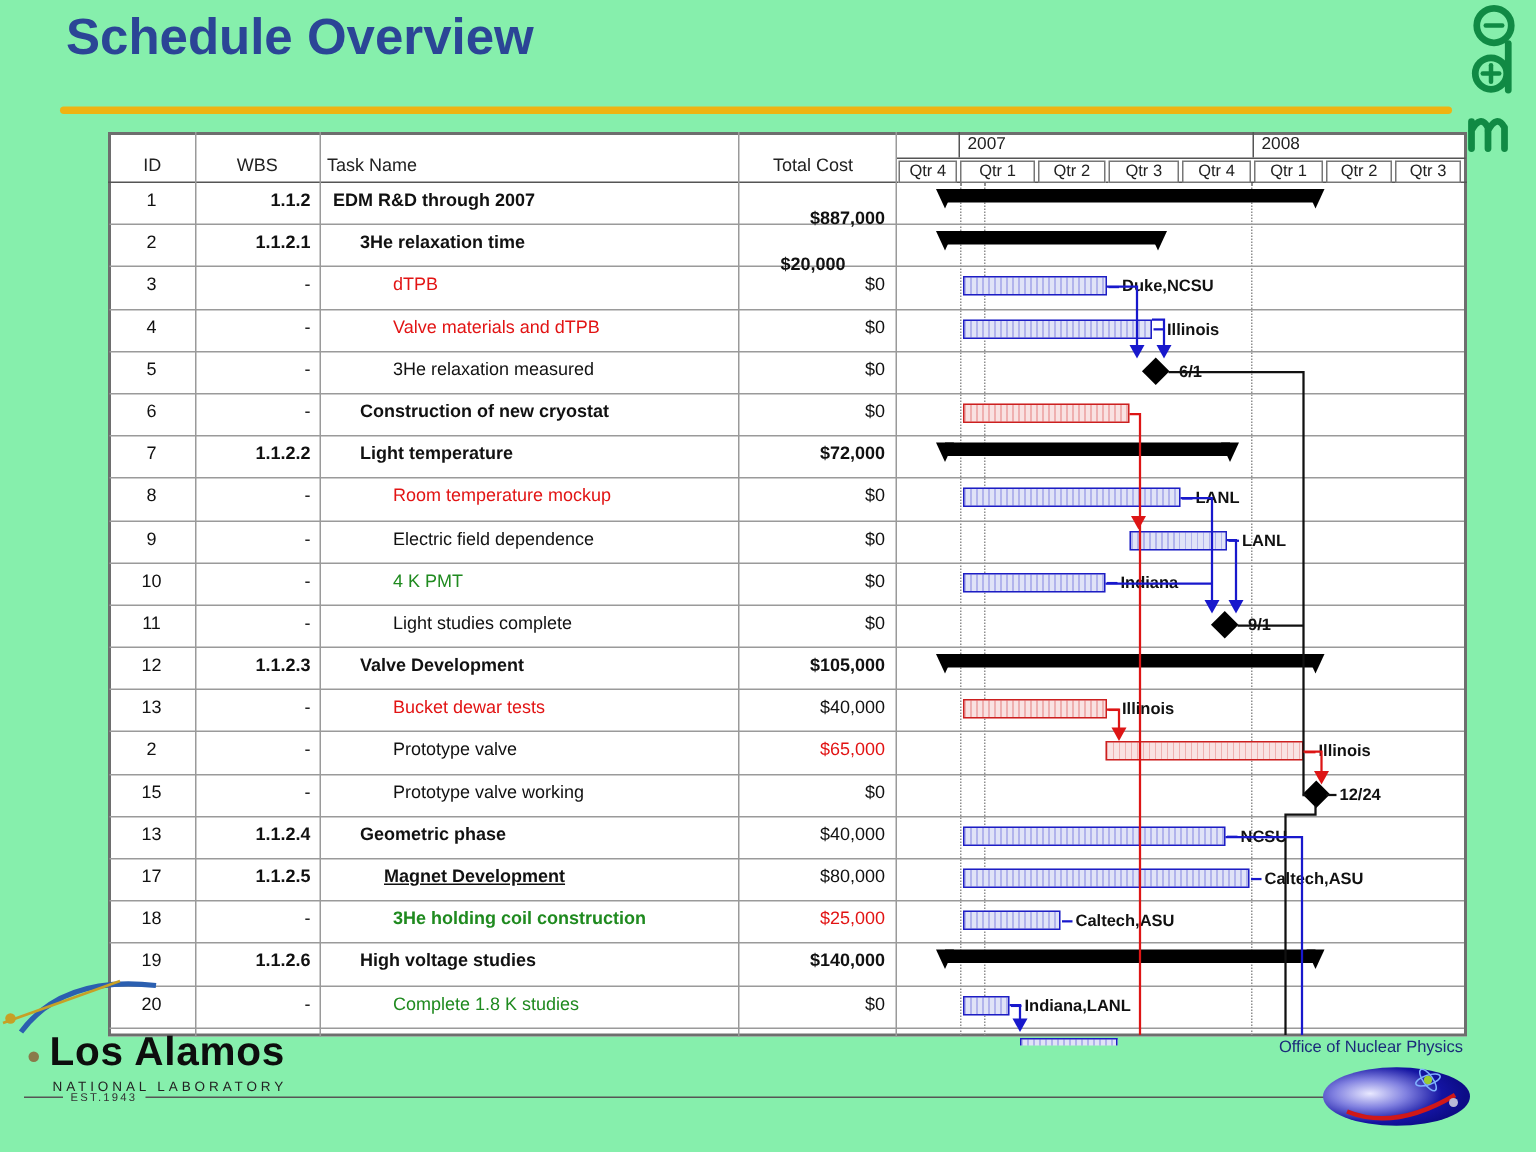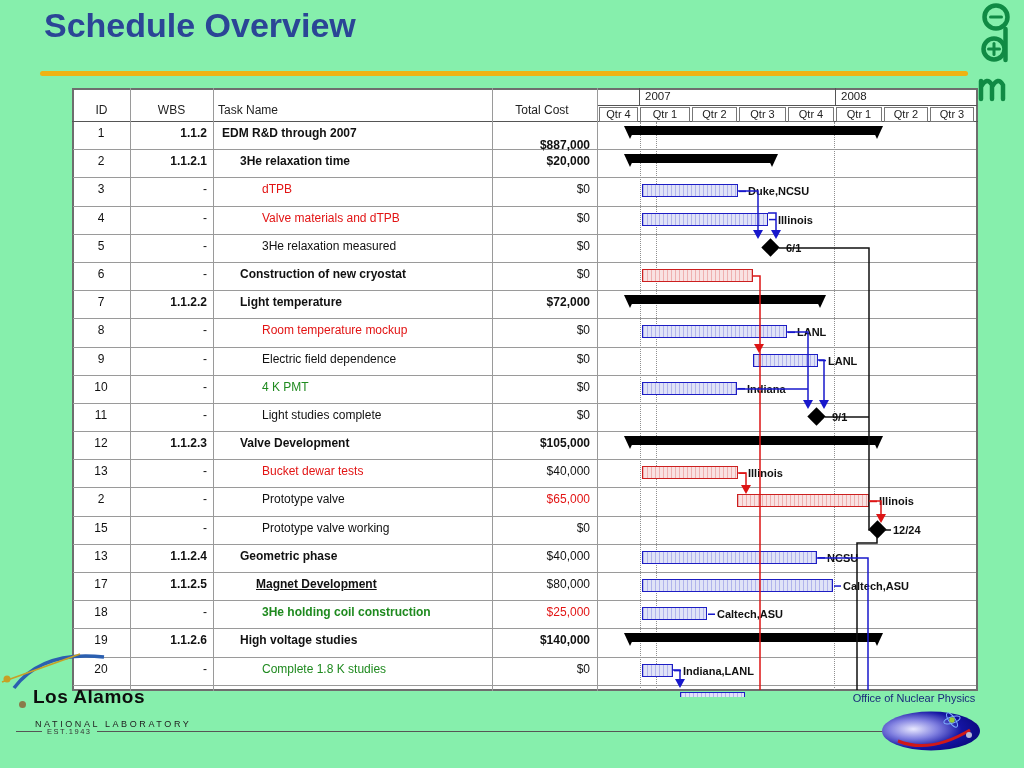--- a/index.html
+++ b/index.html
@@ -24,21 +24,21 @@
   .pennant{width:0;height:0;border-left:6px solid transparent;border-right:6px solid transparent;border-top:13px solid #000;}
   .milestone{width:13px;height:13px;background:#000;transform:rotate(45deg);}
   .taskbar{box-sizing:border-box;height:13px;}
   .taskbar.blue{border:1.4px solid #1d1dc4;background:#e0e3f7;
      background-image:repeating-linear-gradient(90deg,rgba(70,70,210,.30) 0 1px,transparent 1px 4px);}
   .taskbar.red{border:1.4px solid #cc1f1f;background:#f9e2e2;
      background-image:repeating-linear-gradient(90deg,rgba(215,60,60,.30) 0 1px,transparent 1px 4px);}
   .taskbar.partial{border-bottom:none;height:5px;}
   svg.overlay{left:0;top:0;pointer-events:none;}
   
-  .lanl-name{left:33px;top:686px;font-size:19px;font-weight:bold;color:#0d0d0d;letter-spacing:.5px;white-space:nowrap;}
+  .lanl-name{left:33px;top:686px;font-size:27px;font-weight:bold;color:#0d0d0d;letter-spacing:.5px;white-space:nowrap;}
   .lanl-dot{left:19px;top:701px;width:7px;height:7px;border-radius:50%;background:#8a7a4a;}
   .lanl-sub{left:35px;top:719px;font-size:9px;letter-spacing:2.6px;color:#222;white-space:nowrap;}
   .est-row{left:16px;top:727px;width:872px;display:flex;align-items:center;gap:5px;}
   .est-row .seg{height:1px;background:#555;}
   .est-row .seg.short{width:26px;}
   .est-row .seg.long{flex:1;}
   .est-text{font-size:7.5px;letter-spacing:1.5px;color:#333;white-space:nowrap;}
   .onp-text{left:846px;top:692px;width:136px;text-align:center;font-size:11px;color:#1a2a7a;white-space:nowrap;}
   .slide-ref{left:0;top:752px;width:1014px;text-align:right;font-size:12.5px;color:#111;white-space:pre;}
   .name-red{color:#e21414;}
@@ -96,21 +96,21 @@
       <div class="abs cell bold" style="left: 133px; top: 124px; width: 74px; text-align: right;">1.1.2</div>
       <div class="abs cell bold" style="left: 222px; top: 124px; width: 268px;">EDM R&amp;D through 2007</div>
       <div class="abs cell bold" style="left: 494px; top: 124px; width: 96px; text-align: right; margin-top: 12px;">$887,000</div>
       <div class="abs summary-rect" style="left: 630px; top: 126px; width: 247px; height: 9px;"></div>
       <div class="abs pennant" style="left: 624px; top: 126px;"></div>
       <div class="abs pennant" style="left: 871px; top: 126px;"></div>
       <div class="abs hline" style="left: 73px; top: 177.38px; width: 903px;"></div>
       <div class="abs cell" style="left: 73px; top: 152.19px; width: 56px; text-align: center;">2</div>
       <div class="abs cell bold" style="left: 133px; top: 152.19px; width: 74px; text-align: right;">1.1.2.1</div>
       <div class="abs cell bold" style="left: 240px; top: 152.19px; width: 250px;">3He relaxation time</div>
-      <div class="abs cell bold" style="left: 494px; top: 152px; width: 96px; text-align: right;">$20,000</div>
+      <div class="abs cell bold" style="left: 494px; top: 167px; width: 96px; text-align: center;">$20,000</div>
       <div class="abs summary-rect" style="left: 630px; top: 154.19px; width: 142px; height: 9px;"></div>
       <div class="abs pennant" style="left: 624px; top: 154.19px;"></div>
       <div class="abs pennant" style="left: 766px; top: 154.19px;"></div>
       <div class="abs hline" style="left: 73px; top: 205.57px; width: 903px;"></div>
       <div class="abs cell" style="left: 73px; top: 180.38px; width: 56px; text-align: center;">3</div>
       <div class="abs cell" style="left: 133px; top: 180.38px; width: 74px; text-align: right;">-</div>
       <div class="abs cell name-red" style="left: 262px; top: 180.38px; width: 228px;">dTPB</div>
       <div class="abs cell" style="left: 494px; top: 180.38px; width: 96px; text-align: right;">$0</div>
       <div class="abs taskbar blue" style="left: 642px; top: 184.38px; width: 96px;"></div>
       <div class="abs bar-label" style="left: 748px; top: 184.38px;">Duke,NCSU</div>

